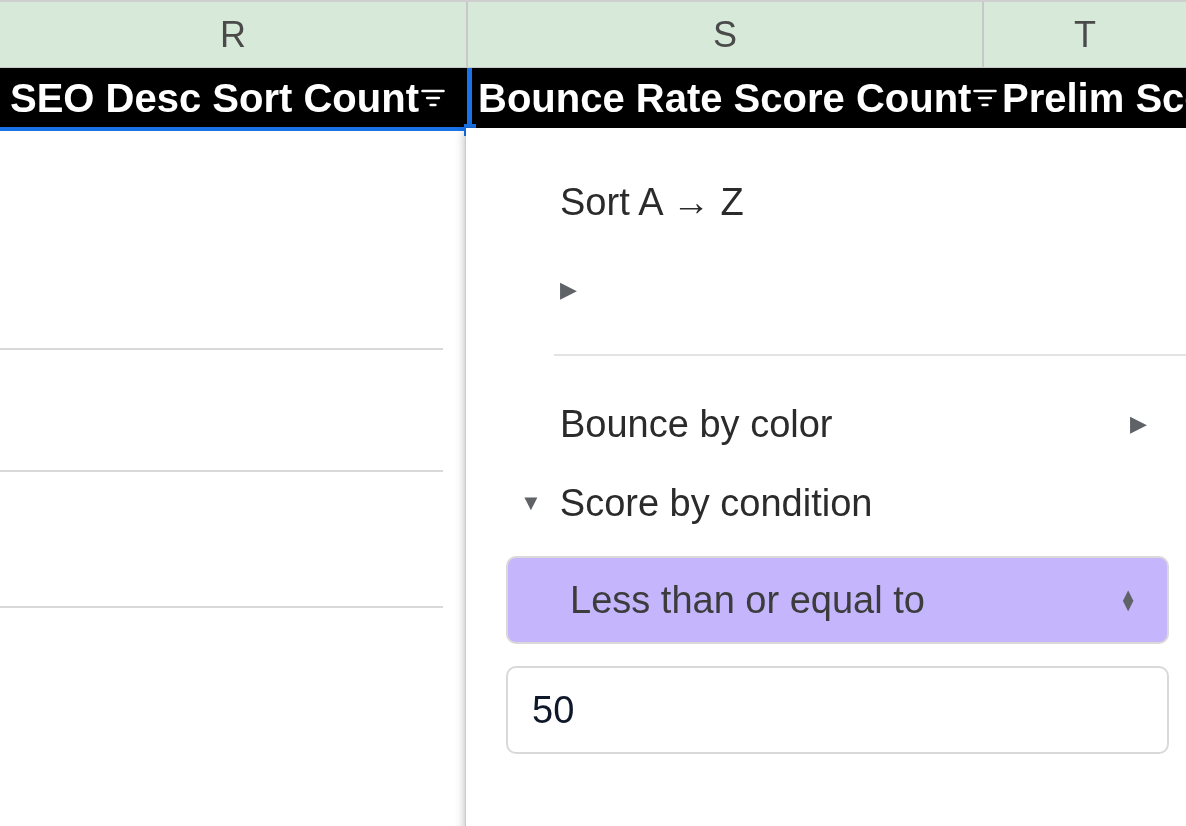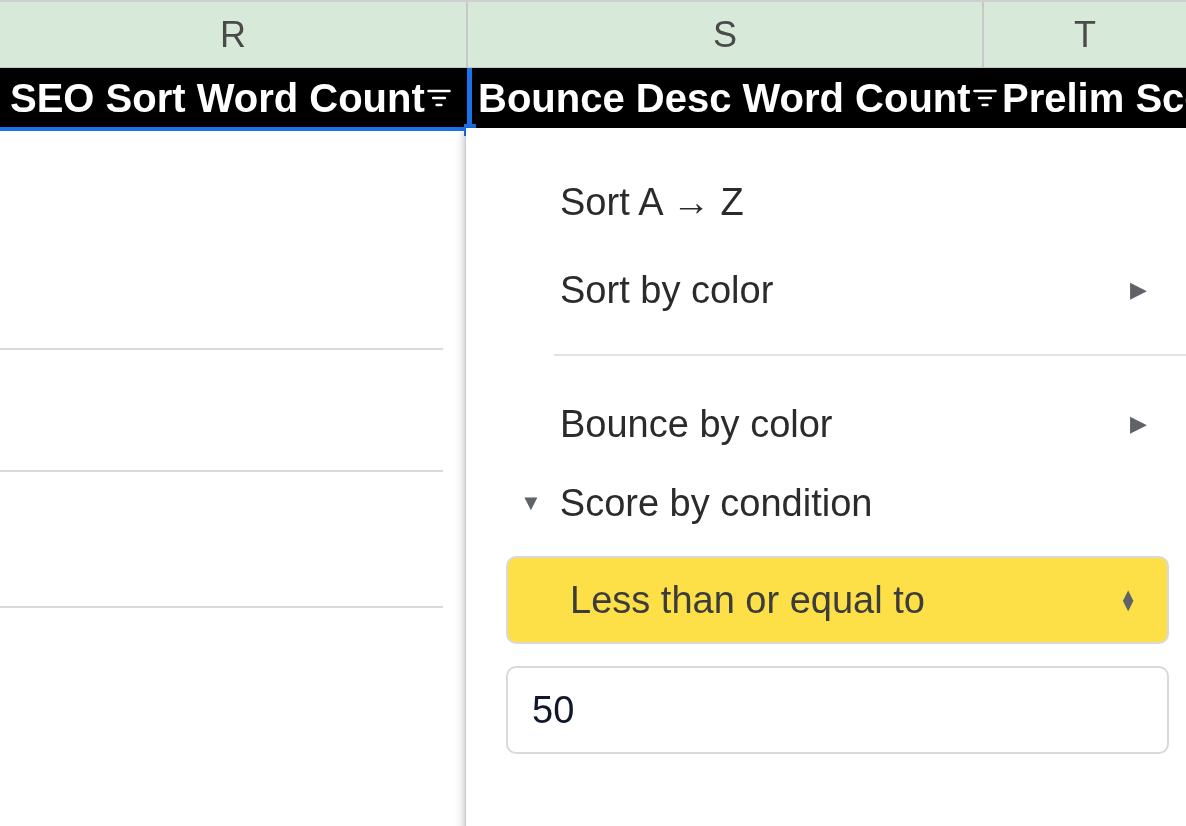--- a/index.html
+++ b/index.html
@@ -154,21 +154,21 @@
     height: 88px;
     border: 2px solid #d9d9d9;
     border-radius: 10px;
     display: flex;
     align-items: center;
     justify-content: space-between;
     padding: 0 30px 0 62px;
     font-size: 38px;
     color: #3c3c3c;
     cursor: pointer;
-    background: #fde047;
+    background: #c4b5fd;
   }
   .stepper {
     display: flex;
     flex-direction: column;
     align-items: center;
     color: #5f6368;
   }
   .stepper span { line-height: 10px; font-size: 18px; }
   .value-input {
     margin: 22px 40px 0 40px;
@@ -201,33 +201,33 @@
   <div class="col-header col-s">
     <span>S</span>
   </div>
   <div class="col-header col-t">
     <span>T</span>
   </div>
 </div>
 
 <div class="field-headers">
   <div class="field-header field-r">
-    <span>SEO Sort Word Count</span>
+    <span>SEO Desc Sort Count</span>
     <span class="filter-icon">
       <svg width="28" height="28" viewBox="0 0 24 24">
           <g stroke="#fff" stroke-width="2.2" stroke-linecap="round">
             <line x1="3" y1="6" x2="21" y2="6"></line>
             <line x1="7" y1="12" x2="17" y2="12"></line>
             <line x1="10" y1="18" x2="14" y2="18"></line>
           </g>
         </svg>
     </span>
   </div>
   <div class="field-header field-s">
-    <span>Bounce Desc Word Count</span>
+    <span>Bounce Rate Score Count</span>
     <span class="filter-icon">
       <svg width="28" height="28" viewBox="0 0 24 24">
           <g stroke="#fff" stroke-width="2.2" stroke-linecap="round">
             <line x1="3" y1="6" x2="21" y2="6"></line>
             <line x1="7" y1="12" x2="17" y2="12"></line>
             <line x1="10" y1="18" x2="14" y2="18"></line>
           </g>
         </svg>
     </span>
   </div>
@@ -244,21 +244,20 @@
   <div class="row-line" style="top:220px;width:443px;"></div>
   <div class="row-line" style="top:342px;width:443px;"></div>
   <div class="row-line" style="top:478px;width:443px;"></div>
 </div>
 
 <div class="dropdown">
   <div class="menu-item">
     <span class="label">Sort A → Z</span>
   </div>
   <div class="menu-item">
-    <span class="label">Sort by color</span>
     <span class="submenu-arrow">▶</span>
   </div>
 
   <div class="menu-sep"></div>
 
   <div class="menu-item">
     <span class="label">Bounce by color</span>
     <span class="submenu-arrow">▶</span>
   </div>
 

